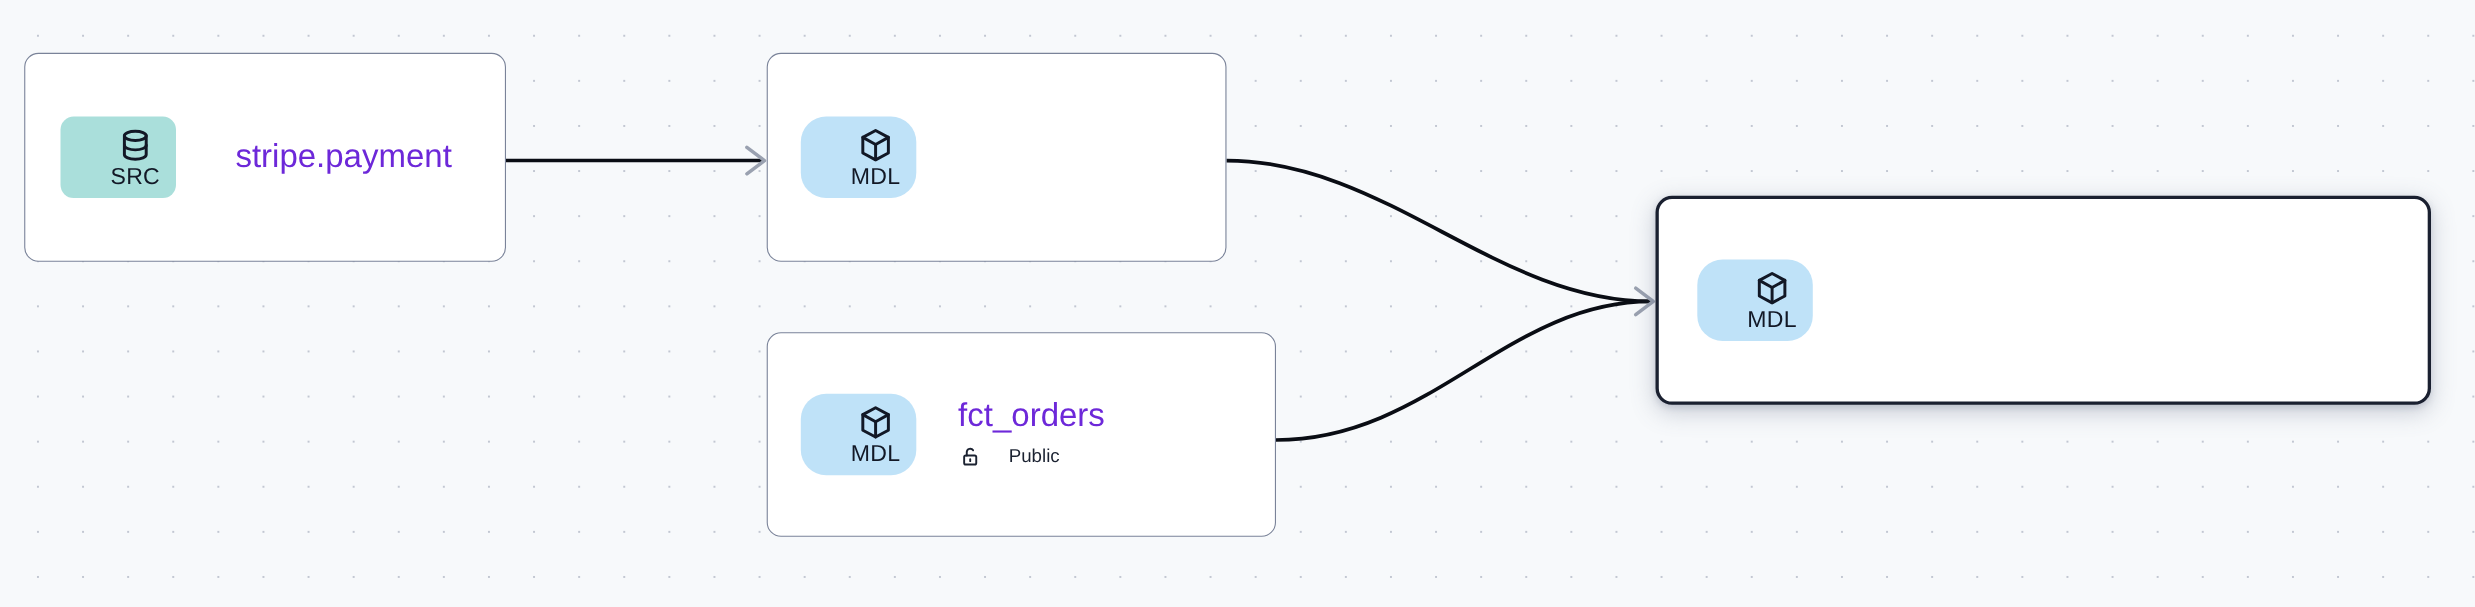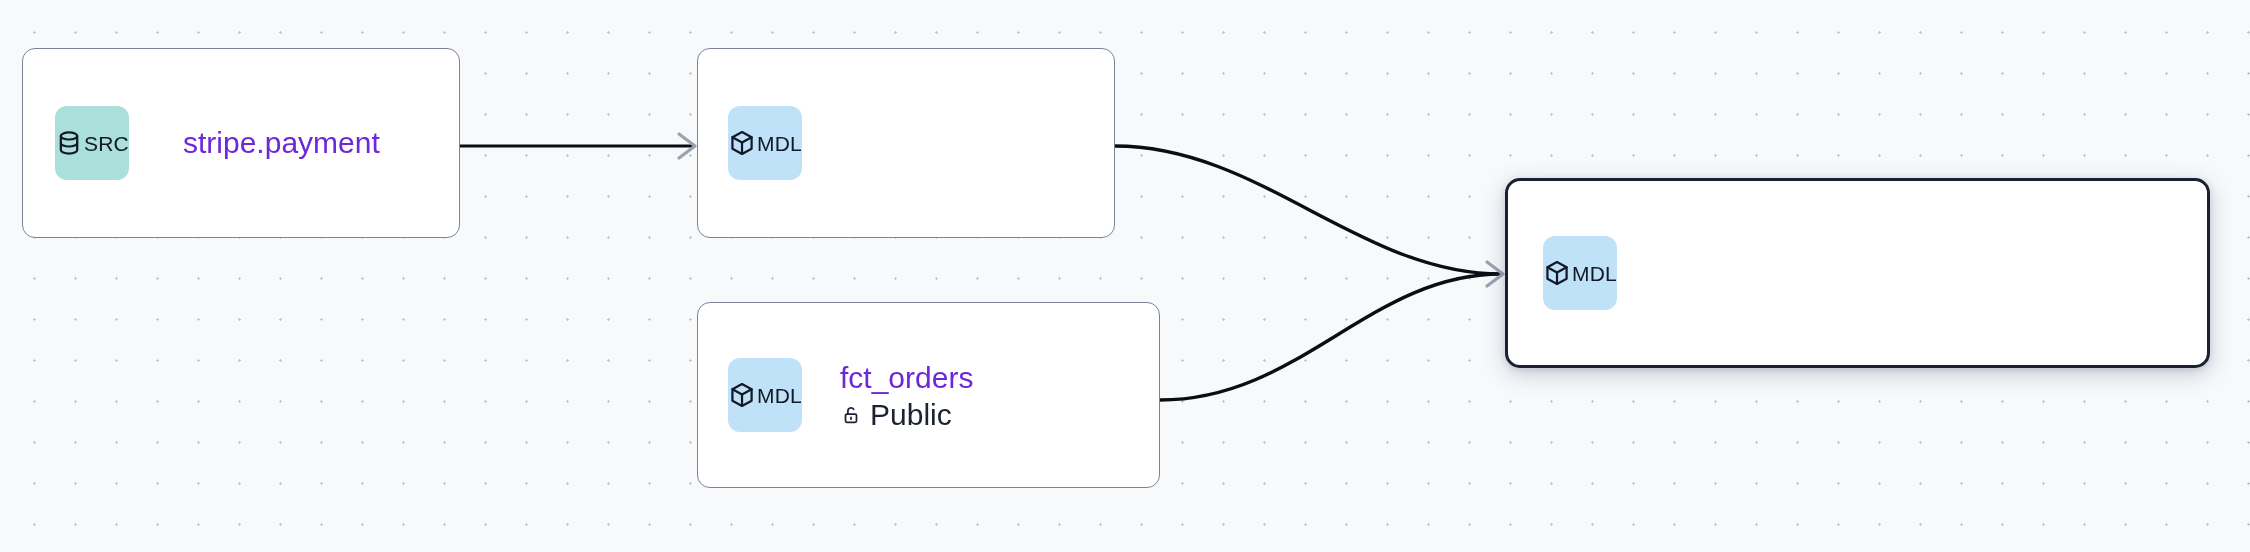--- a/index.html
+++ b/index.html
@@ -29,47 +29,48 @@
   .node.selected{
     border:3.4px solid #1a2030;
     border-radius:15px;
     box-shadow:0 6px 22px rgba(90,100,125,.30), 0 2px 6px rgba(90,100,125,.18);
   }
 
   .badge{
     flex:0 0 auto;
     width:74px;height:74px;
     border-radius:12px;
-    display:flex;flex-direction:row;
+    display:flex;flex-direction:column;
     align-items:center;justify-content:center;
     gap:1px;
+    padding-left:31px;
   }
   .badge.src{background:#aadfdb;}
-  .badge.mdl{background:#bfe2f8;}
+  .badge.mdl{background:#bfe2f8;border-radius:23px;}
   .badge svg{display:block;}
   .badge-text{
     font-size:21px;line-height:21px;
     color:#121826;
     letter-spacing:.2px;
     font-family:"Liberation Sans", sans-serif;
   }
 
   .node-body{
     display:flex;flex-direction:column;
     justify-content:center;
     min-width:0;
   }
   .node-title{
     font-size:30px;line-height:34px;
     color:#6d28d9;
     white-space:nowrap;
   }
   .node-sub{
-    display:flex;align-items:center;gap:8px;
-    font-size:30px;line-height:30px;
+    display:flex;align-items:center;gap:24px;
+    font-size:17px;line-height:30px;
     color:#1b2231;
     margin-top:5px;
     white-space:nowrap;
   }
   .node-sub svg{display:block;flex:0 0 auto;}
 
   
   #node-stripe-payment{left:22px;top:48px;width:438px;height:190px;padding-left:32px;}
   #node-stripe-payment .node-body{margin-left:54px;}
 

